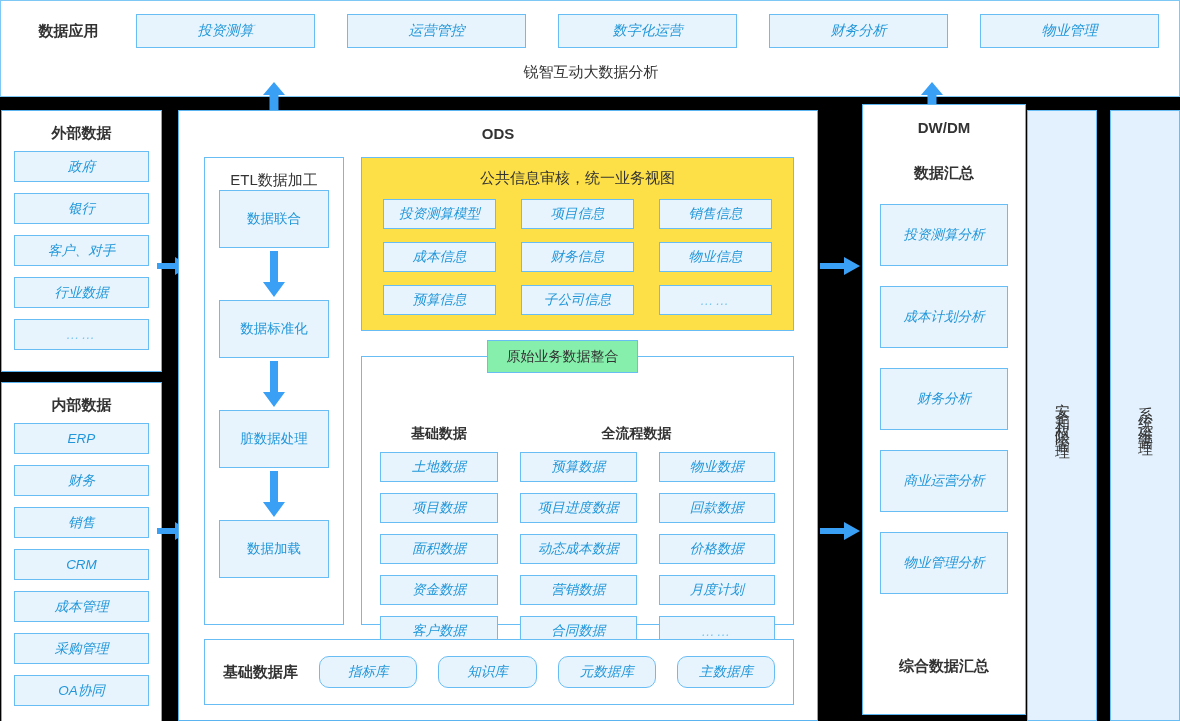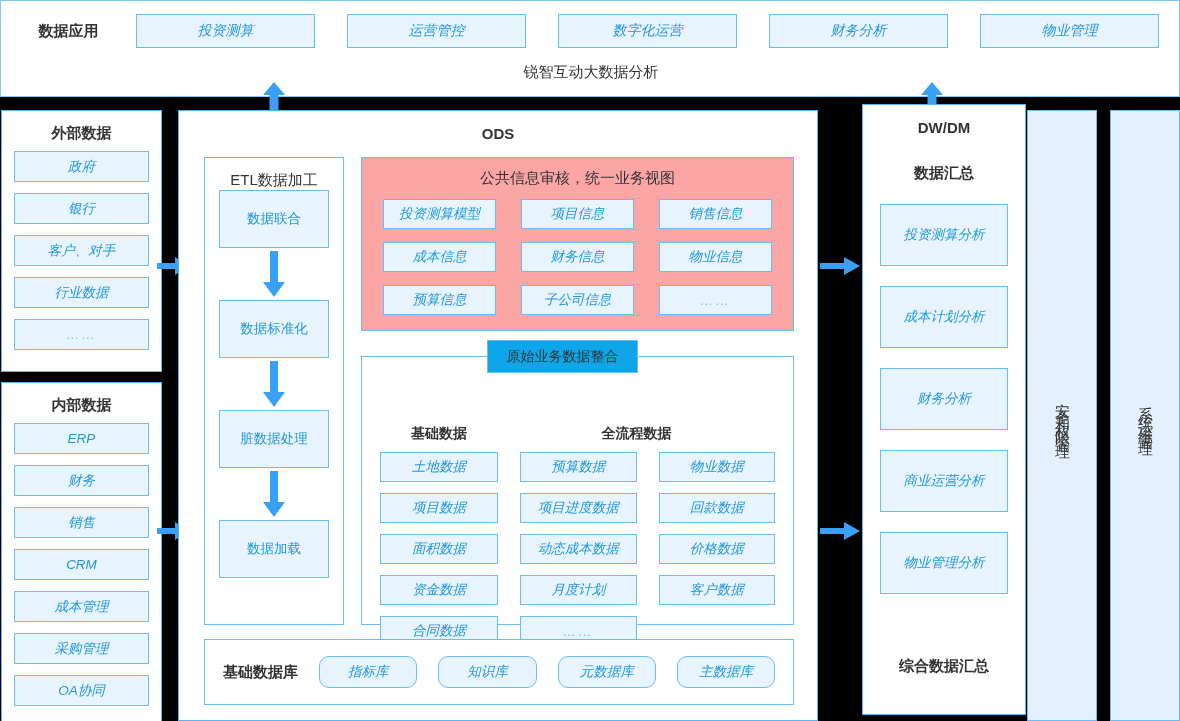--- a/index.html
+++ b/index.html
@@ -83,30 +83,30 @@
   .etl-step{
     margin:0 14px;height:58px;
     background:#e8f4fd;border:1px solid #69bdf5;color:#2196d9;
     display:flex;align-items:center;justify-content:center;font-size:13.5px;
     box-sizing:border-box;
   }
   .etl-arrow{height:52px;display:flex;align-items:center;justify-content:center;}
   .etl-arrow svg{display:block;}
 
   #ods-pub{position:absolute;left:182px;top:46px;width:433px;height:174px;
-       background:#fca5a5;border:1px solid #69bdf5;box-sizing:border-box;}
+       background:#fde047;border:1px solid #69bdf5;box-sizing:border-box;}
   #ods-pub .pub-title{padding-top:11px;font-size:15px;color:#333;text-align:center;font-weight:normal;}
   .grid3{display:grid;grid-template-columns:1fr 1fr 1fr;gap:13px 25px;padding:11px 21px 0 21px;}
   .grid3 .chip{height:30px;}
 
   #ods-raw{position:absolute;left:182px;top:245px;width:433px;height:269px;
        background:#fff;border:1px solid #69bdf5;box-sizing:border-box;}
   #raw-tab{
     position:absolute;left:125px;top:-17px;width:151px;height:33px;
-    background:#0ea5e9;border:1px solid #69bdf5;box-sizing:border-box;
+    background:#86efac;border:1px solid #69bdf5;box-sizing:border-box;
     display:flex;align-items:center;justify-content:center;
     color:#333;font-size:14px;
   }
   .raw-heads{display:flex;padding:24px 18px 0 18px;}
   .raw-heads .h1{width:118px;text-align:center;}
   .raw-heads .h2{flex:1;text-align:center;}
   .raw-grid{display:grid;grid-template-columns:118px 1fr 1fr;gap:11px 22px;padding:9px 18px 0 18px;}
   .raw-grid .chip{height:30px;}
 
   #basedb{position:absolute;left:25px;top:528px;width:590px;height:66px;
@@ -263,20 +263,21 @@
 
         <div class="chip">项目数据</div>
         <div class="chip">项目进度数据</div>
         <div class="chip">回款数据</div>
 
         <div class="chip">面积数据</div>
         <div class="chip">动态成本数据</div>
         <div class="chip">价格数据</div>
 
         <div class="chip">资金数据</div>
+        <div class="chip">营销数据</div>
         <div class="chip">月度计划</div>
 
         <div class="chip">客户数据</div>
         <div class="chip">合同数据</div>
         <div class="chip dots">……</div>
       </div>
     </div>
 
     <div id="basedb">
       <div class="bdb-label">基础数据库</div>

